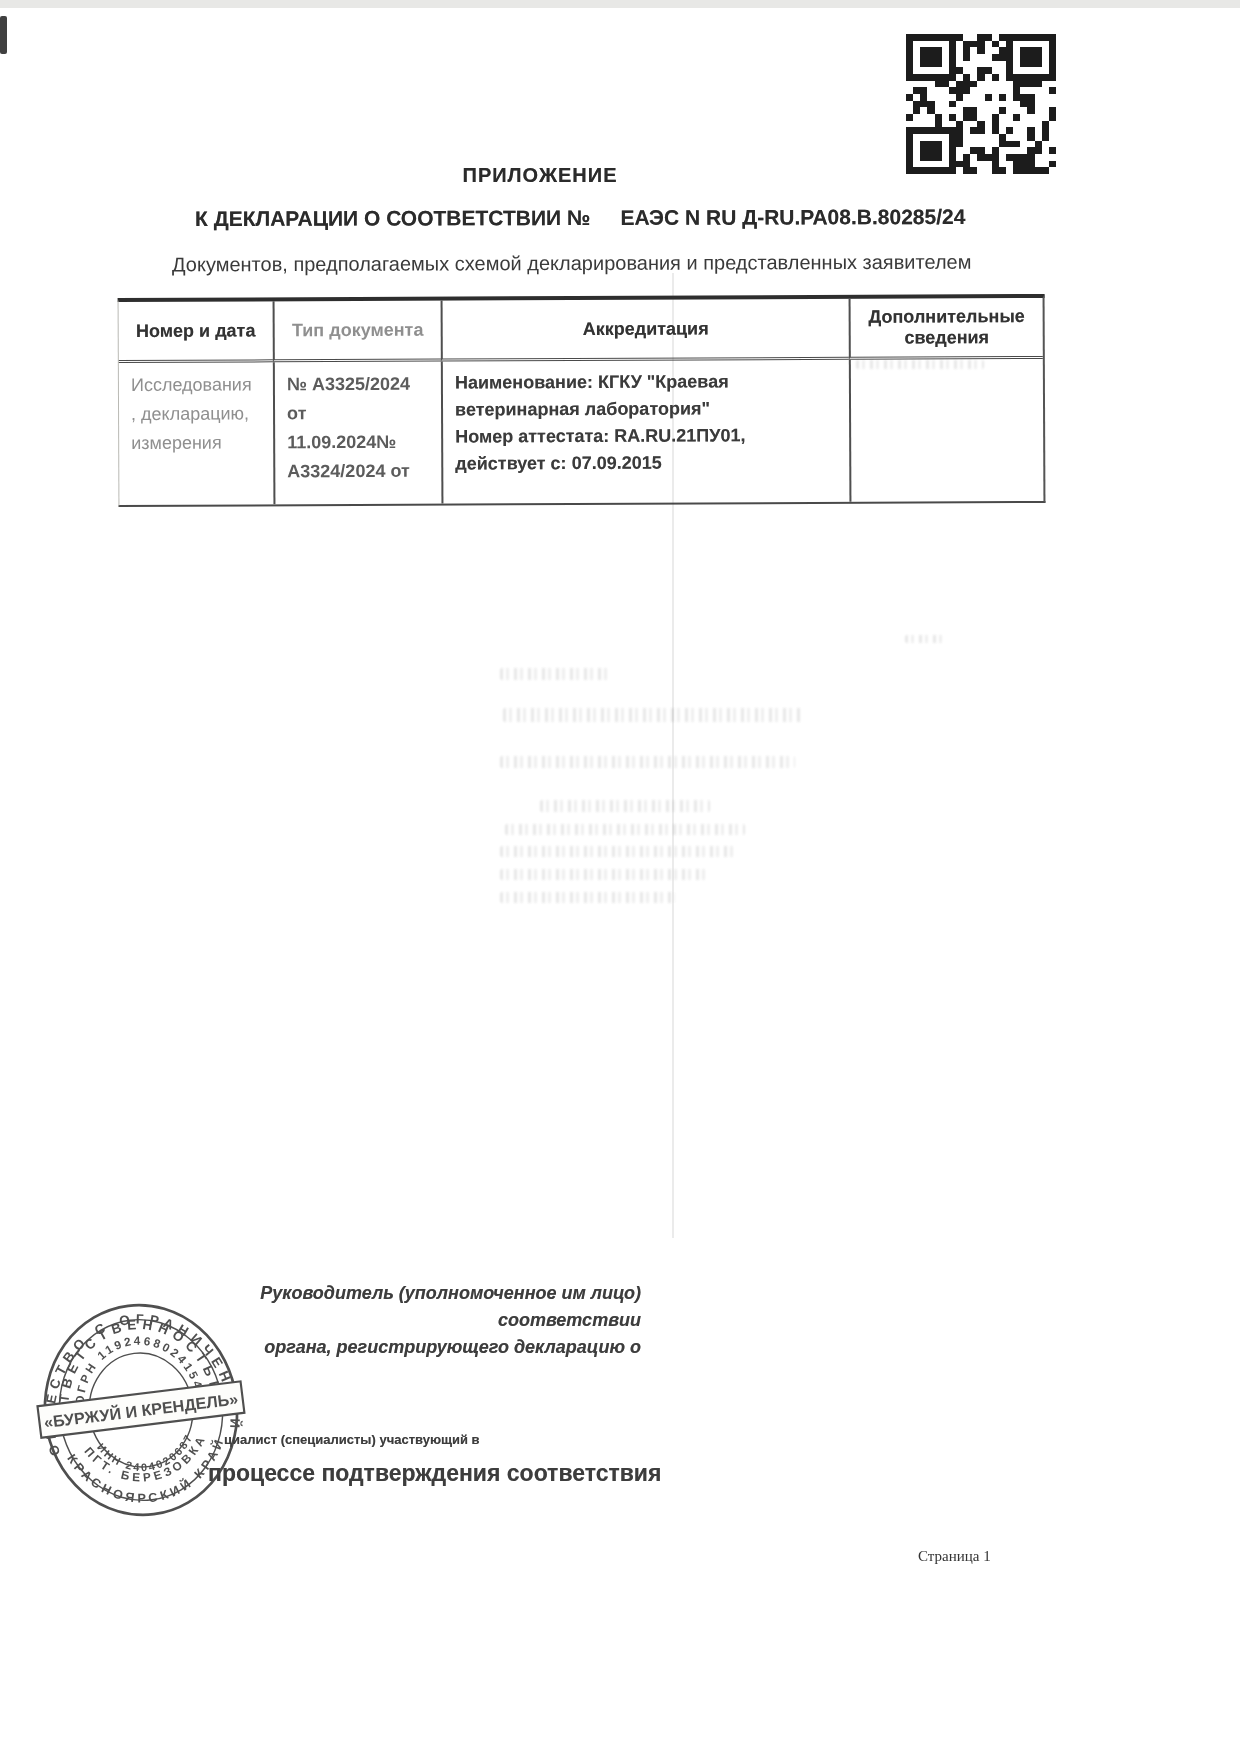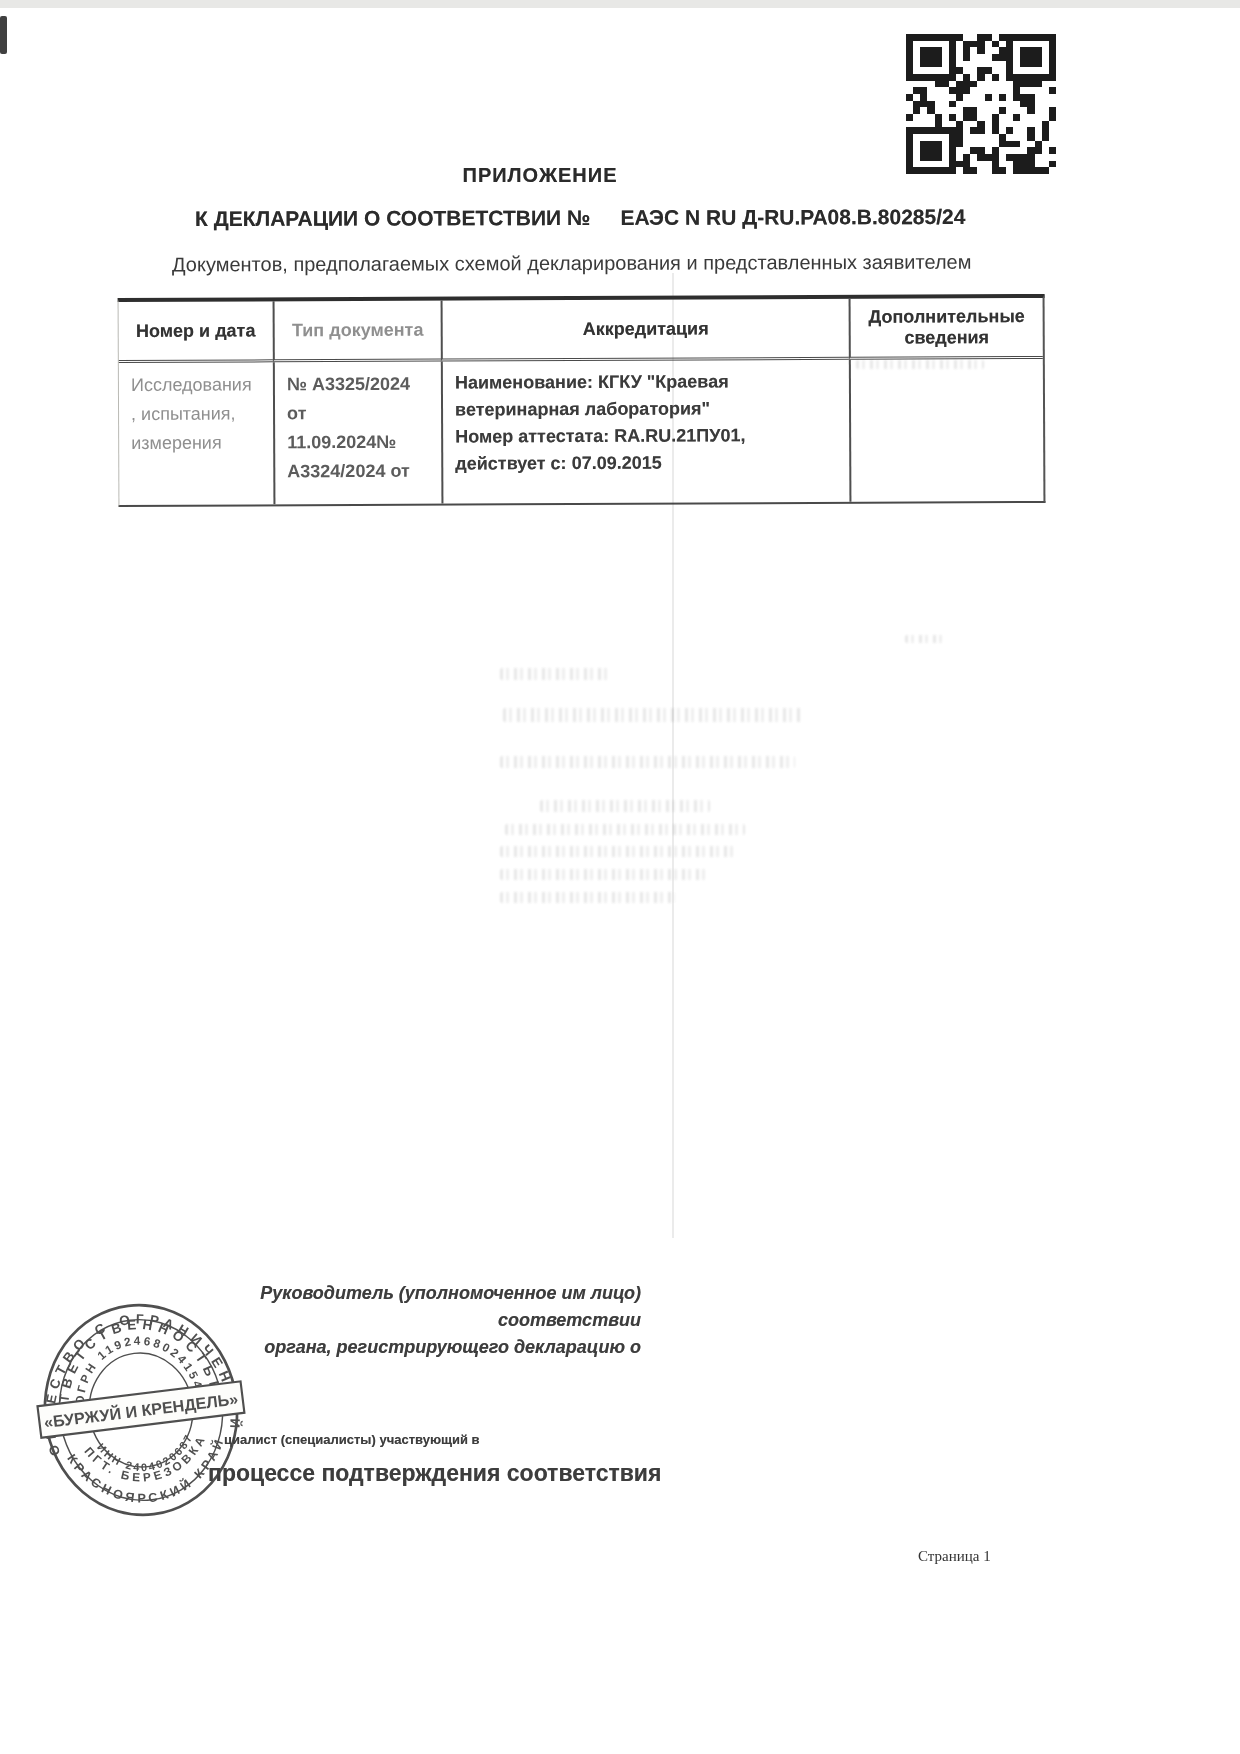--- a/index.html
+++ b/index.html
@@ -330,21 +330,21 @@
   <div class="subtitle">Документов, предполагаемых схемой декларирования и представленных заявителем</div>
 
   <div class="doc-table">
     <div class="th">Номер и дата</div>
     <div class="th faded">Тип документа</div>
     <div class="th">Аккредитация</div>
     <div class="th">Дополнительные сведения</div>
 
     <div class="td c1">
         <div class="line">Исследования</div>
-        <div class="line">, испытания,</div>
+        <div class="line">, декларацию,</div>
         <div class="line">измерения</div>
       </div>
     <div class="td c2 cb">
         <div class="line">№ А3325/2024</div>
         <div class="line">от</div>
         <div class="line">11.09.2024№</div>
         <div class="line">А3324/2024 от</div>
       </div>
     <div class="td c3 cb">
         <div class="line"><span class="seg-b">Наименование:</span><span> КГКУ "Краевая</span></div>

